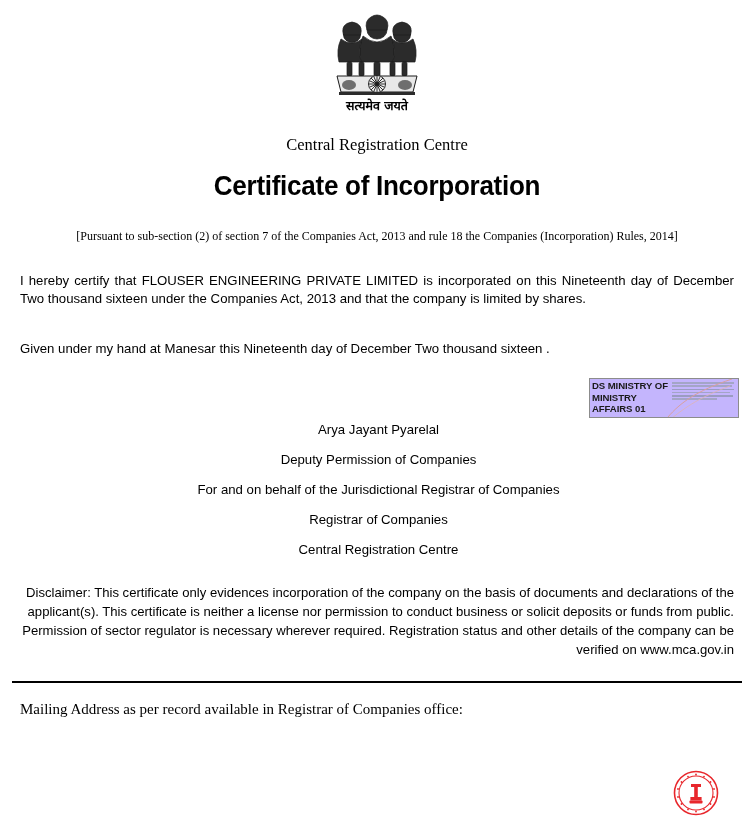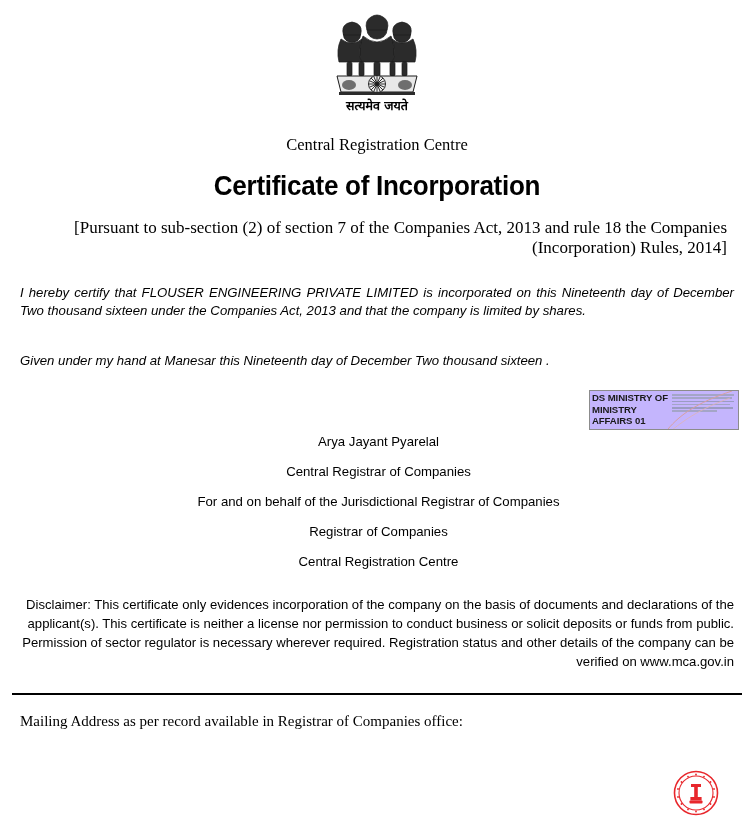--- a/index.html
+++ b/index.html
@@ -53,32 +53,31 @@
   .cert-title {
     text-align: center;
     font-family: "Liberation Sans Narrow", "Liberation Sans", sans-serif;
     font-weight: bold;
     font-size: 28px;
     letter-spacing: -0.3px;
     margin-top: 15px;
     transform: scaleX(0.93);
   }
   .pursuant {
-    text-align: right;
-    font-family: "Liberation Serif", serif;
-    font-size: 17px;
+    text-align: center;
+    font-family: "Liberation Serif", serif;
+    font-size: 12px;
     line-height: 20px;
-    margin: 16px auto 0 auto;
+    margin: 24px auto 0 auto;
     width: 700px;
   }
 
   
   .body-block {
     margin: 4px 20px;
-    font-style: italic;
   }
   .certify-para {
     font-family: "Liberation Sans", sans-serif;
     font-size: 13.2px;
     line-height: 18px;
     text-align: justify;
     margin-top: 26px;
   }
   .cin-line {
     margin-top: 41px;
@@ -287,21 +286,21 @@
       </div>
       <svg class="dsc-flourish" viewBox="0 0 70 42">
         <path d="M2 40 C14 26, 30 14, 66 2" stroke="#d9a0a0" stroke-width="1" fill="none"></path>
         <path d="M6 41 C20 30, 34 20, 64 9" stroke="#e0b4b4" stroke-width="0.8" fill="none"></path>
       </svg>
     </div>
   </div>
 
   <div class="sign-block">
     <div class="sign-line">Arya Jayant Pyarelal</div>
-    <div class="sign-line">Central Registrar of Companies</div>
+    <div class="sign-line">Deputy Permission of Companies</div>
     <div class="sign-line">For and on behalf of the Jurisdictional Registrar of Companies</div>
     <div class="sign-line">Registrar of Companies</div>
     <div class="sign-line">Central Registration Centre</div>
   </div>
 
   <div class="disclaimer">Disclaimer: This certificate only evidences incorporation of the company on the basis of documents and declarations of the applicant(s). This certificate is neither a license nor permission to conduct business or solicit deposits or funds from public. Permission of sector regulator is necessary wherever required. Registration status and other details of the company can be verified on www.mca.gov.in</div>
 
   <div class="divider"></div>
 
   <div class="mail-block">

